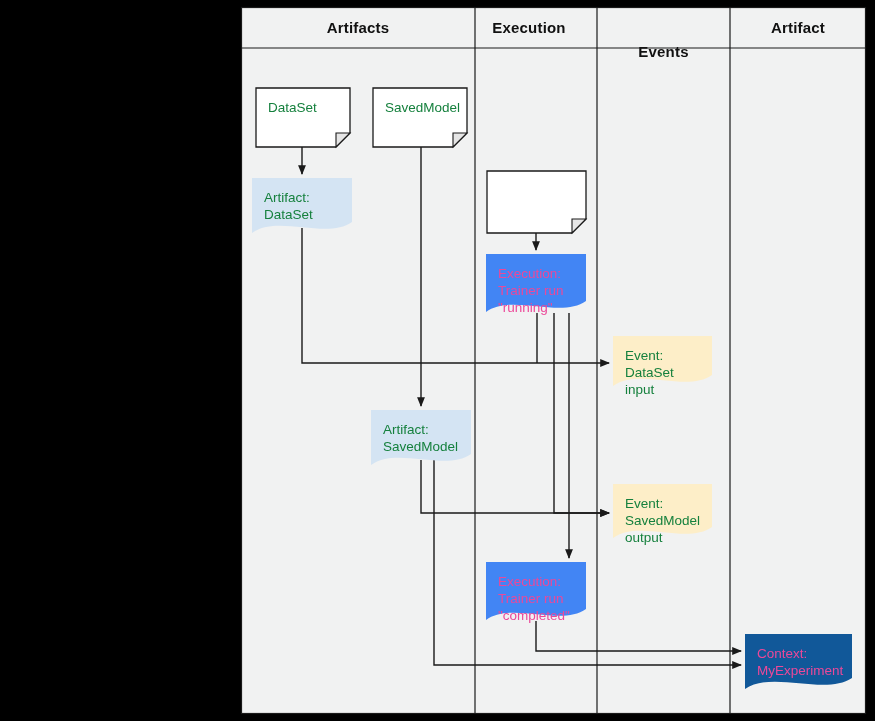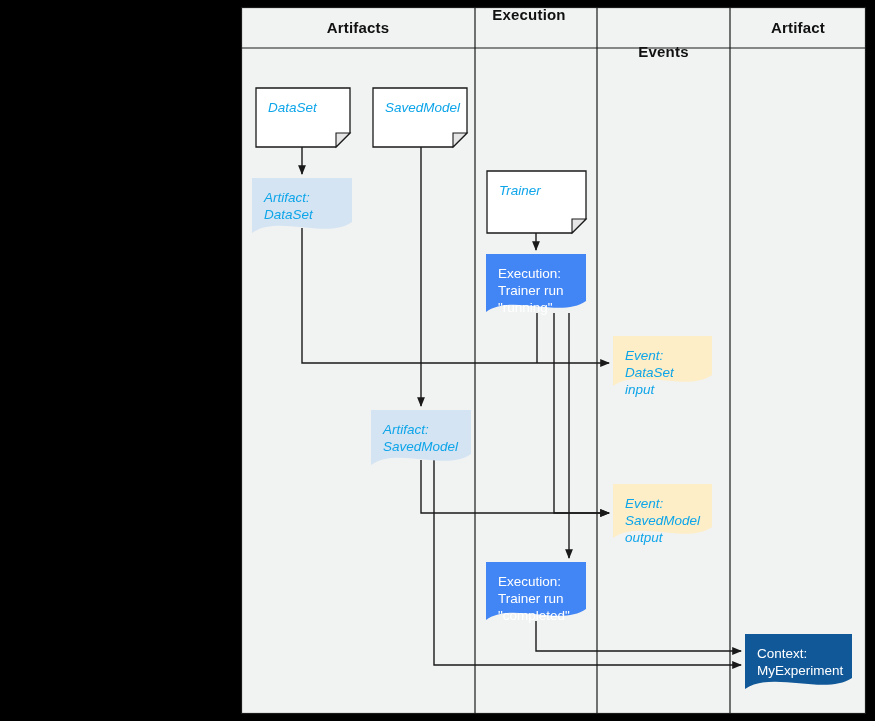--- a/index.html
+++ b/index.html
@@ -17,31 +17,31 @@
     position:absolute;font-size:15px;font-weight:bold;color:#111;
     text-align:center;letter-spacing:.2px;
   }
   .node{
     position:absolute;box-sizing:border-box;
   }
   .node .lbl{
     position:absolute;left:12px;top:11px;right:8px;
     font-size:13.5px;line-height:17px;white-space:pre-line;
   }
-  .dark .lbl{color:#ffffff;}
-  .light .lbl{color:#0ea5e9;font-style:italic;}
+  .dark .lbl{color:#ec4899;}
+  .light .lbl{color:#15803d;}
 </style>
 </head>
 <body>
 
 <div id="stage">
   <div id="frame"></div>
 
   <div class="lane-title" style="left:241px;top:19px;width:234px;">Artifacts</div>
-  <div class="lane-title" style="left:475px;top:6px;width:108px;">Execution</div>
+  <div class="lane-title" style="left:475px;top:19px;width:108px;">Execution</div>
   <div class="lane-title" style="left:597px;top:19px;width:133px;margin-top:24px;">Events</div>
   <div class="lane-title" style="left:730px;top:19px;width:136px;">Artifact</div>
 
   <svg class="layer" viewBox="0 0 875 721">
     <defs>
       <marker id="arr" viewBox="0 0 10 10" refX="9" refY="5" markerWidth="7" markerHeight="7" orient="auto-start-reverse">
         <path d="M 0 1 L 10 5 L 0 9 z" fill="#1a1a1a"></path>
       </marker>
     </defs>
 
@@ -99,23 +99,20 @@
   </svg>
 
   <div class="node light" style="left:256px;top:88px;width:94px;height:59px;">
     <div class="lbl">DataSet</div>
   </div>
 
   <div class="node light" style="left:373px;top:88px;width:94px;height:59px;">
     <div class="lbl">SavedModel</div>
   </div>
 
-  <div class="node light" style="left:487px;top:171px;width:99px;height:62px;">
-    <div class="lbl">Trainer</div>
-  </div>
 
   <div class="node light" style="left:252px;top:178px;width:100px;height:55px;">
     <div class="lbl">Artifact:
 DataSet</div>
   </div>
 
   <div class="node light" style="left:371px;top:410px;width:100px;height:55px;">
     <div class="lbl">Artifact:
 SavedModel</div>
   </div>

